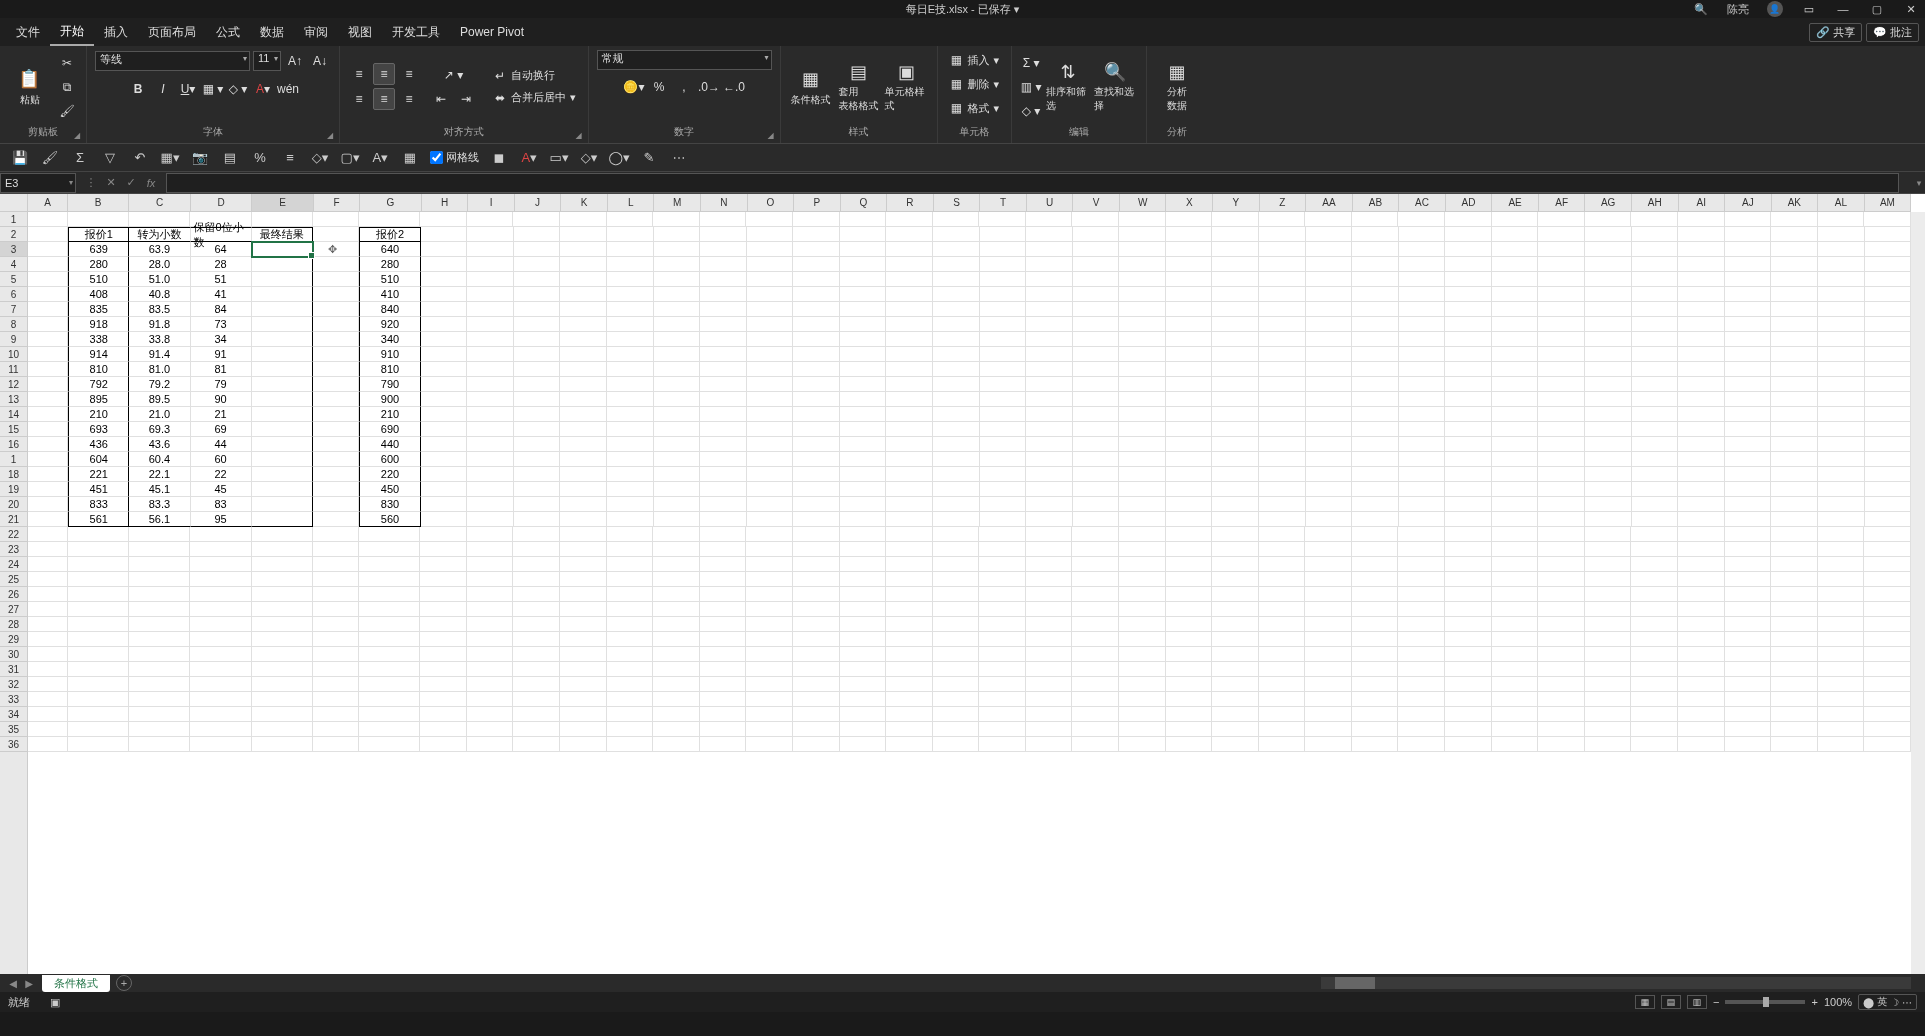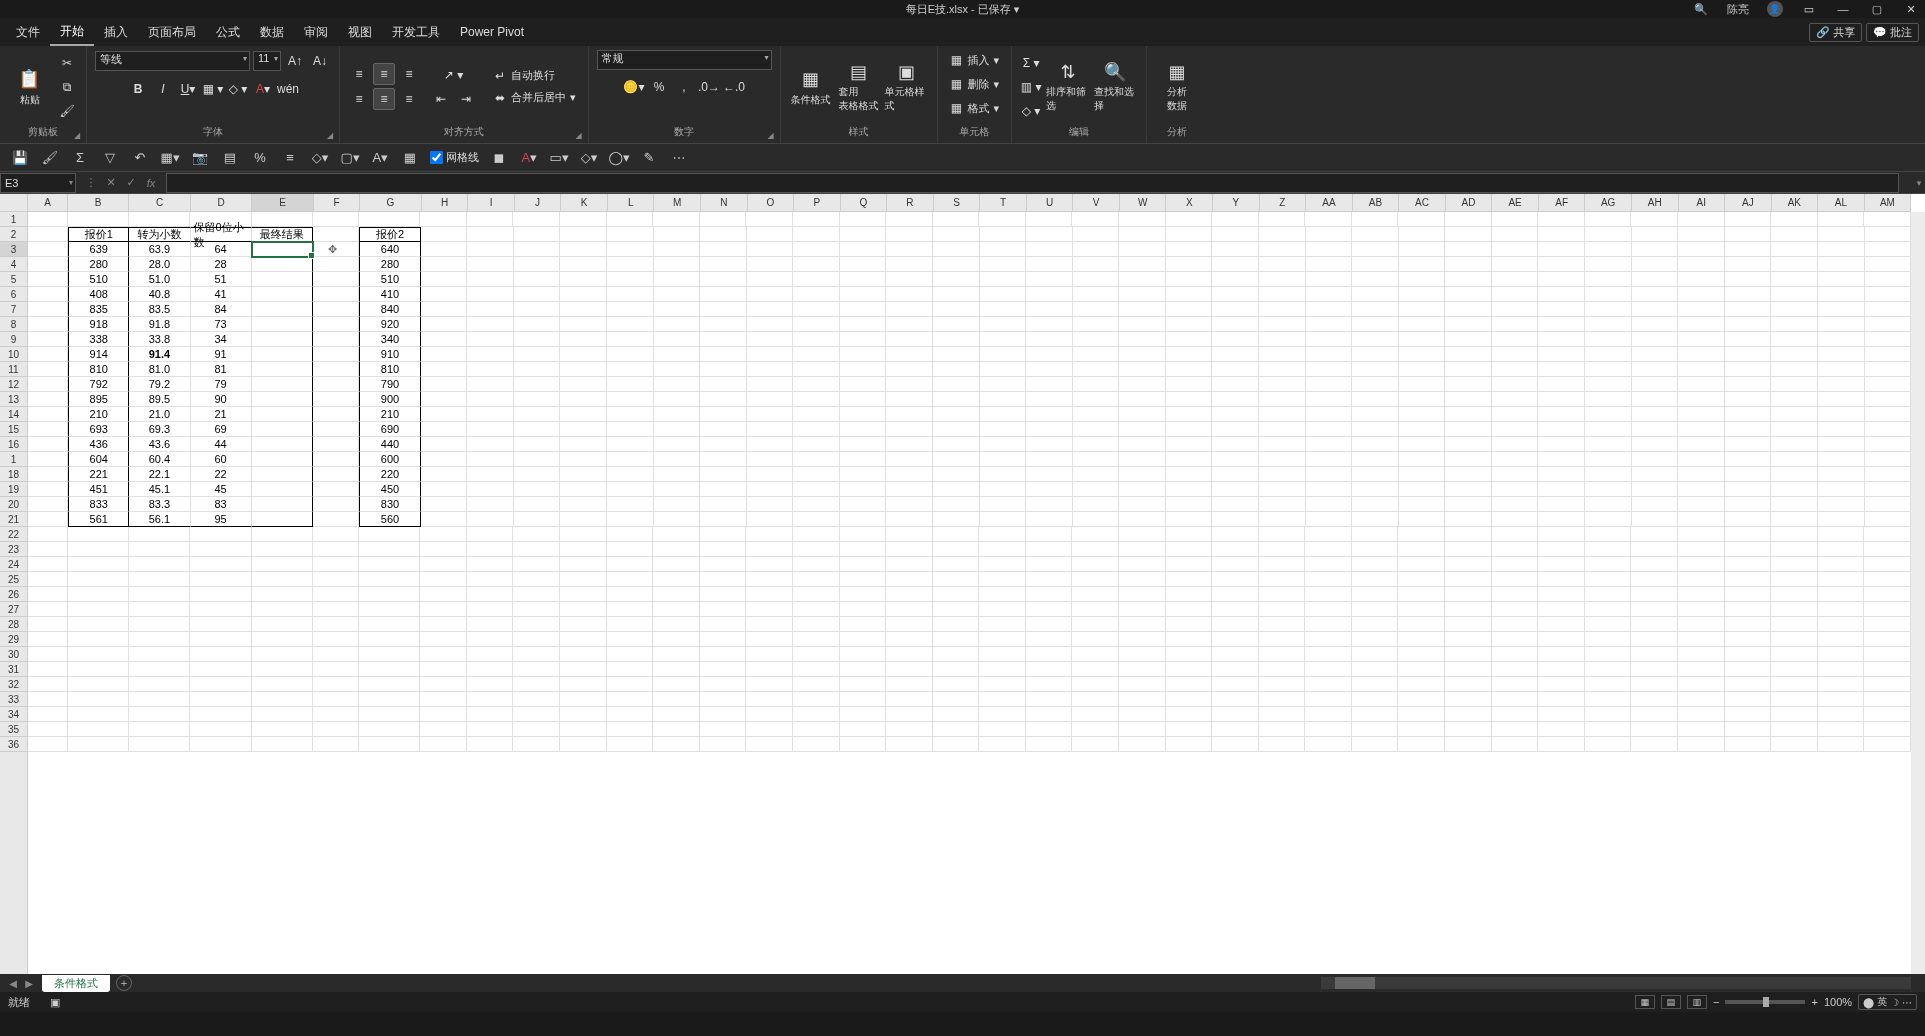--- a/index.html
+++ b/index.html
@@ -767,21 +767,21 @@
         <div class="g-cell" style="width: 56px;"></div>
         <div class="g-cell" style="width: 56px;"></div>
         <div class="g-cell" style="width: 56px;"></div>
         <div class="g-cell" style="width: 56px;"></div>
         <div class="g-cell" style="width: 56px;"></div>
         <div class="g-cell" style="width: 56px;"></div>
       </div>
       <div class="g-row">
         <div class="g-cell" style="width: 48px;"></div>
         <div class="g-cell center bl br" style="width: 74px;">914</div>
-        <div class="g-cell center" style="width: 74px; font-weight: bold;">91.4</div>
+        <div class="g-cell center" style="width: 74px;">91.4</div>
         <div class="g-cell center" style="width: 74px;">91</div>
         <div class="g-cell br" style="width: 74px;"></div>
         <div class="g-cell" style="width: 56px;"></div>
         <div class="g-cell center bl br" style="width: 74px;">910</div>
         <div class="g-cell" style="width: 56px;"></div>
         <div class="g-cell" style="width: 56px;"></div>
         <div class="g-cell" style="width: 56px;"></div>
         <div class="g-cell" style="width: 56px;"></div>
         <div class="g-cell" style="width: 56px;"></div>
         <div class="g-cell" style="width: 56px;"></div>

